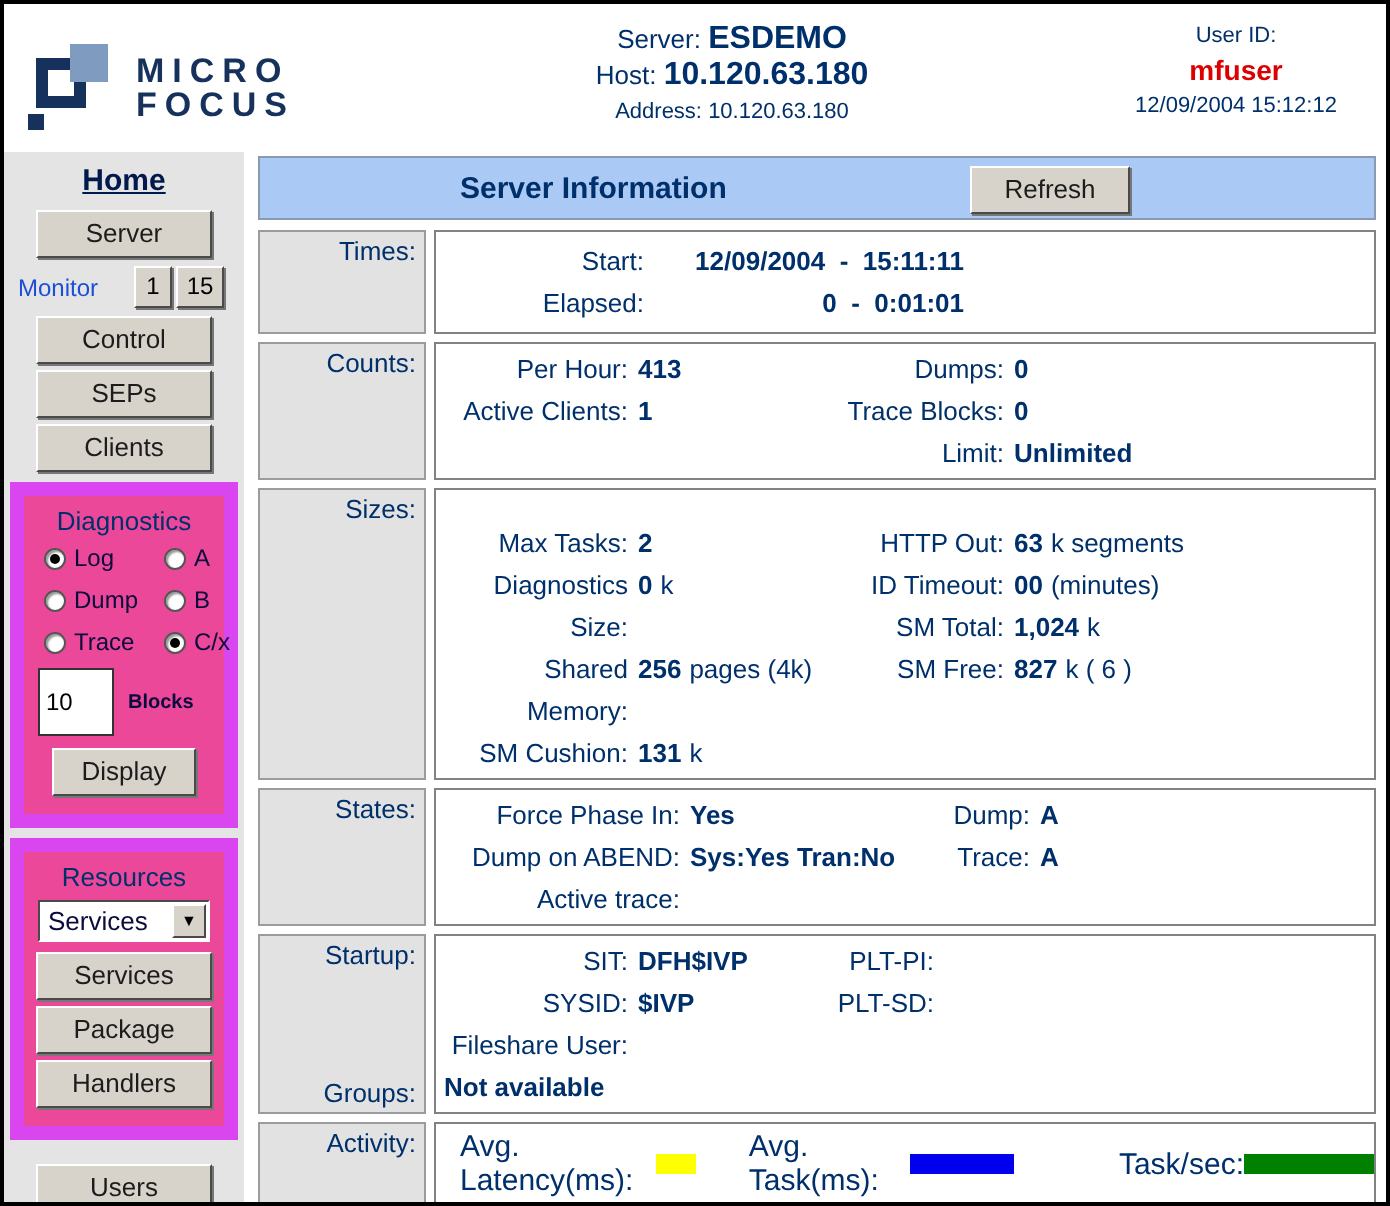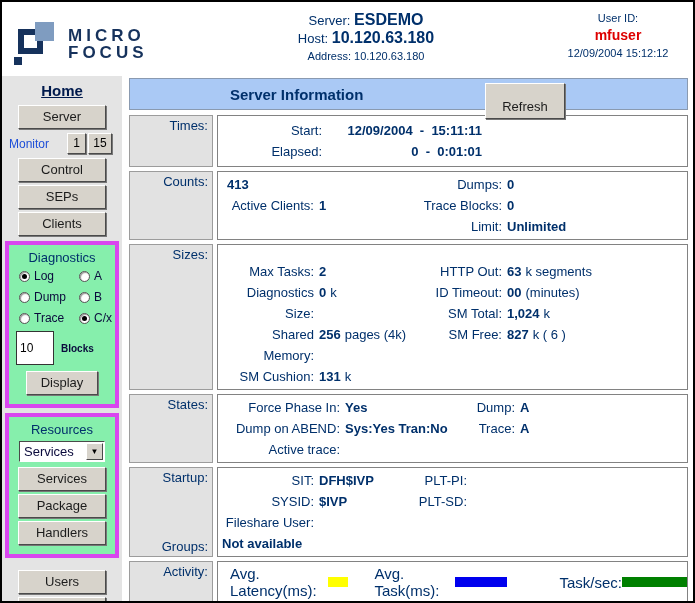--- a/index.html
+++ b/index.html
@@ -30,42 +30,42 @@
   
   .home { text-align:center; font-size:15px; font-weight:bold; text-decoration:underline; color:#001a4d; margin:2px 0 6px; }
   .btn { display:block; width:88px; margin:3px auto; background:#d7d3cb; color:#1c1c1c; font-family:inherit;
          font-size:13px; text-align:center; padding:3px 0 4px; border:1px solid; border-color:#ffffff #4a4a4a #4a4a4a #ffffff;
          box-shadow:1px 1px 0 #777; cursor:pointer; }
   .monitor-row { display:flex; align-items:center; padding-left:7px; margin:4px 0; }
   .monitor-lbl { color:#1d4ed8; font-size:12px; margin-right:18px; }
   .btn-sm { width:19px; margin:0 2px 0 0; display:inline-block; background:#d7d3cb; border:1px solid; border-color:#fff #4a4a4a #4a4a4a #fff;
             box-shadow:1px 1px 0 #777; font-size:12px; text-align:center; padding:2px 0 3px; font-family:inherit; cursor:pointer; }
   .btn-sm.w2 { width:24px; }
-  .panel { margin:5px 3px 4px; background:#86efac; border:4px solid #d946ef; padding:3px 0 6px; }
+  .panel { margin:5px 3px 4px; background:#ec4899; border:7px solid #d946ef; padding:3px 0 6px; }
   .panel-title { text-align:center; color:#00306b; font-size:13px; margin:2px 0 4px; }
   .radio-grid { display:grid; grid-template-columns:60px 1fr; row-gap:7px; padding-left:10px; margin-bottom:6px; }
   .radio { display:flex; align-items:center; cursor:pointer; }
   .rb { width:11px; height:11px; border-radius:50%; background:#fff; border:1px solid #555; box-shadow:inset 1px 1px 1px #999; position:relative; flex:none; }
   .rb.checked::after { content:""; position:absolute; left:2px; top:2px; width:5px; height:5px; background:#000; border-radius:50%; }
   .rl { font-size:12px; color:#0a0a3c; margin-left:4px; }
   .blocks-row { display:flex; align-items:center; padding-left:7px; margin:4px 0 6px; }
   .blocks-input { width:38px; height:34px; border:1px solid #333; background:#fff; font-family:inherit; font-size:12px; padding-left:3px; color:#000; }
   .blocks-lbl { font-size:10px; font-weight:bold; color:#0a0a3c; margin-left:7px; }
   .btn.mid { width:72px; }
   .select { width:86px; margin:2px auto 5px; height:21px; background:#fff; border:1px solid; border-color:#4a4a4a #fff #fff #4a4a4a;
             display:flex; align-items:center; cursor:pointer; }
   .select-val { flex:1; font-size:13px; color:#0a0a3c; padding-left:4px; }
   .select-arrow { width:17px; height:17px; background:#d7d3cb; border:1px solid; border-color:#fff #4a4a4a #4a4a4a #fff;
                   font-size:8px; color:#000; display:flex; align-items:center; justify-content:center; margin-right:1px; }
   .sb-gap { height:5px; }
 
   
   .bar { height:32px; background:#aac9f5; border:1px solid #8a9ab0; position:relative; margin-bottom:5px; }
   .bar-title { position:absolute; left:100px; top:7px; font-size:15px; font-weight:bold; color:#00306b; }
-  .bar-btn { position:absolute; left:355px; top:4px; width:80px; padding:15px 0 4px; background:#d7d3cb; border:1px solid;
+  .bar-btn { position:absolute; left:355px; top:4px; width:80px; padding:3px 0 4px; background:#d7d3cb; border:1px solid;
              border-color:#fff #4a4a4a #4a4a4a #fff; box-shadow:1px 1px 0 #777; font-size:13px; font-family:inherit; text-align:center; cursor:pointer; color:#1c1c1c; }
   .row { display:flex; margin-bottom:4px; }
   .lblcell { width:84px; flex:none; background:#e2e2e2; border:1px solid #9c9c9c; color:#00306b; font-size:13px;
              text-align:right; padding:2px 4px; }
   .cbox { flex:1; margin-left:4px; background:#fff; border:1px solid #828282; padding:2px 0 2px 4px; color:#00306b; font-size:13px; }
   .tpair { display:flex; line-height:21px; }
   .tl { width:100px; text-align:right; }
   .tv { width:160px; text-align:right; font-weight:bold; white-space:pre; }
   .grp { display:flex; }
   .col-l { width:190px; flex:none; }
@@ -203,20 +203,21 @@
           </div>
         </div>
       </div>
 
       <div class="row" style="min-height:62px">
         <div class="lblcell">Counts:</div>
         <div class="cbox">
           <div class="grp">
             <div class="col-l">
               <div class="pair">
+                  <span class="pl">Per Hour:</span>
                   <span class="pv">413</span>
                 </div>
               <div class="pair">
                   <span class="pl">Active Clients:</span>
                   <span class="pv">1</span>
                 </div>
             </div>
             <div class="col-r">
               <div class="pair">
                   <span class="pl r">Dumps:</span>

